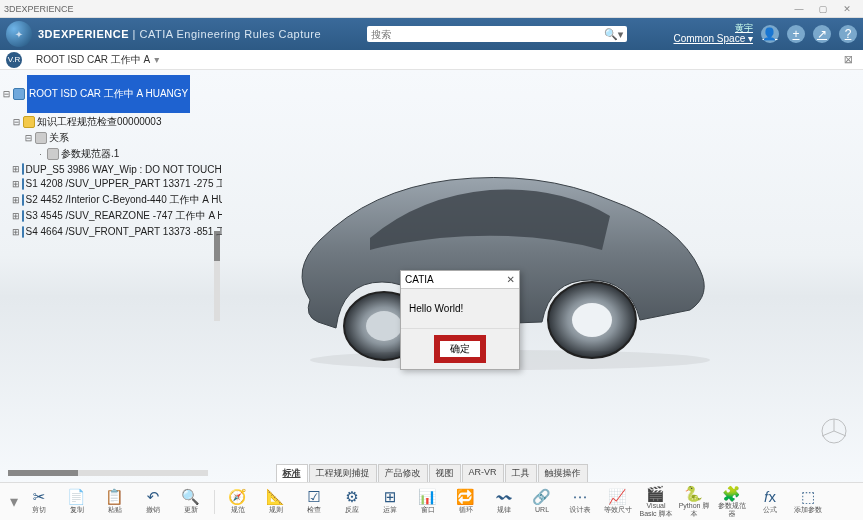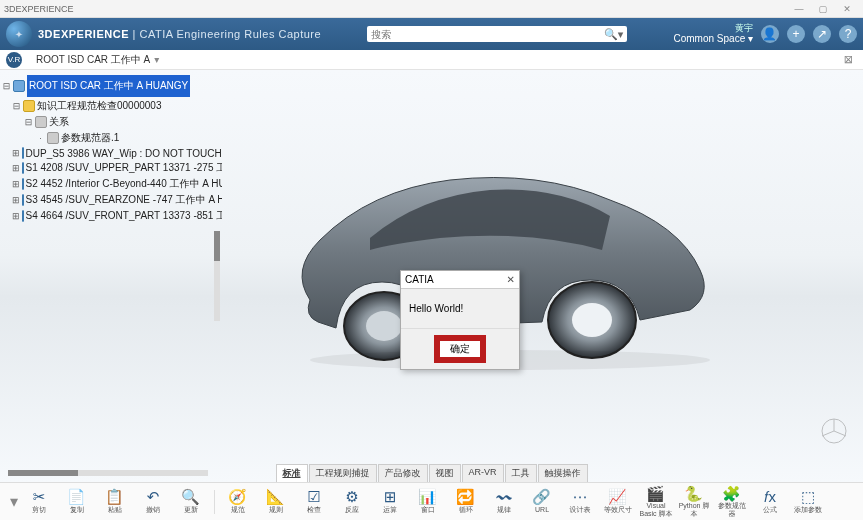--- a/index.html
+++ b/index.html
@@ -10,41 +10,41 @@
 .titlebar .winbtn { width: 24px; text-align: center; color: #888; cursor: pointer; }
 
 .topbar { height: 32px; background: linear-gradient(#3a6a9a, #2d5a85); display: flex; align-items: center; color: #fff; font-size: 11px; padding: 0 6px; }
 .compass { width: 26px; height: 26px; border-radius: 50%; background: radial-gradient(circle at 30% 30%, #6fb4e8, #1f4e77); margin-right: 6px; display:flex;align-items:center;justify-content:center;font-size:10px;color:#cde; }
 .brand { font-weight: bold; letter-spacing: .5px; }
 .brand .thin { font-weight: normal; color: #d8e6f2; }
 .searchwrap { flex: 1; display: flex; justify-content: center; }
 .searchbox { width: 260px; height: 16px; background: #fff; border-radius: 2px; display:flex; align-items:center; padding:0 4px; }
 .searchbox input { border:none; outline:none; font-size:10px; flex:1; }
 .searchbox .mag { color:#666; font-size:11px; }
-.topright { display:flex; align-items:center; gap:8px; font-size:10px; }
+.topright { display:flex; align-items:center; gap:8px; font-size:10px;text-decoration:underline; }
 .topright .user { text-align:right; line-height:1.1; }
 .topright .user .u1 { font-size:9px; color:#cfe; }
 .topright .circ { width:18px;height:18px;border-radius:50%;background:#7aa8cc;display:flex;align-items:center;justify-content:center;color:#fff;font-size:12px; }
 
 .subbar { height: 20px; background:#fff; border-bottom:1px solid #e3e3e3; display:flex; align-items:center; padding:0 6px; font-size:10px; color:#333; }
 .subbar .vr { width:16px;height:16px;border-radius:50%;background:#2d5a85;color:#fff;display:flex;align-items:center;justify-content:center;font-size:8px;margin-right:14px; }
 .subbar .closex { margin-left:auto;color:#888;font-size:11px;padding:0 4px;cursor:pointer; }
 
 .workspace { position:relative; height: calc(520px - 18px - 32px - 20px - 38px); display:flex; }
 
 .tree { width: 222px; padding: 4px 2px; font-size: 10px; color:#222; overflow:hidden; background:transparent; position:relative; z-index:2;}
 .tree .row { display:flex; align-items:center; gap:2px; padding:1px 0; white-space:nowrap; }
 .tree .ind1 { padding-left: 10px; }
 .tree .ind2 { padding-left: 22px; }
 .tree .ind3 { padding-left: 34px; }
 .tree .exp { width:9px; color:#666; font-size:9px; display:inline-block; text-align:center; }
 .tree .ico { width:12px;height:12px;display:inline-block;background:#f3c94a;border:1px solid #c9a223;border-radius:2px; }
 .tree .ico.blue { background:#6fa8dc;border-color:#3d7bb0; }
 .tree .ico.gray { background:#ccc;border-color:#999; }
-.tree .sel { background:#1e62d0; color:#fff; padding:4px 2px; }
+.tree .sel { background:#1e62d0; color:#fff; padding:12px 2px; }
 
 .canvas3d { position:absolute; inset:0; background: linear-gradient(#f6f9fc 0%, #eef2f5 45%, #e4e9ed 55%, #f6f9fc 100%); z-index:1; }
 .carshape { position:absolute; left:280px; top:60px; width:440px; height:240px; }
 .carshape svg { width:100%; height:100%; }
 .axisgizmo { position:absolute; right:14px; bottom:36px; width:30px;height:30px; }
 .axisgizmo svg { width:100%; height:100%; opacity:.5; }
 .hslider { position:absolute; left:8px; bottom:6px; width:200px; height:6px; background:#ddd; }
 .hslider .thumb { width:70px;height:6px;background:#888; }
 .vslider { position:absolute; left:214px; top:50%; transform:translateY(-50%); width:6px; height:90px; background:#ddd; }
 .vslider .thumb { width:6px;height:30px;background:#888; }

